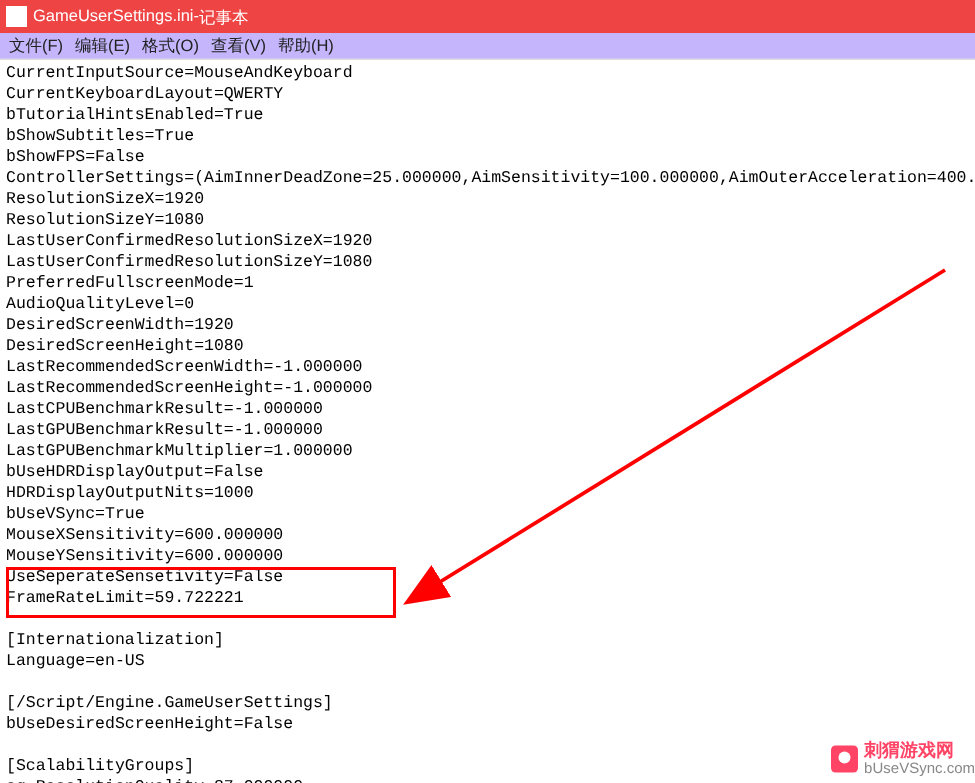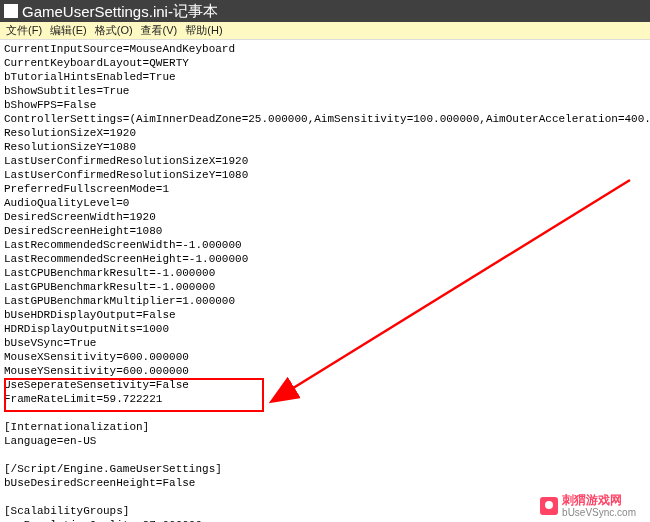--- a/index.html
+++ b/index.html
@@ -6,37 +6,37 @@
     body {
       width: 650px;
       height: 522px;
       font-family: "Microsoft YaHei", SimSun, Arial, sans-serif;
       background: #fff;
       position: relative;
       overflow: hidden;
     }
     .titlebar {
       height: 22px;
-      background: #404040;
+      background: #ef4444;
       display: flex;
       align-items: center;
       padding: 0 4px;
       color: #fff;
-      font-size: 15px;
+      font-size: 11px;
     }
     .title-icon {
       width: 14px;
       height: 14px;
       background: #fff;
       margin-right: 4px;
       display: inline-block;
     }
     .menubar {
       height: 18px;
-      background: #fef9c3;
+      background: #c4b5fd;
       border-bottom: 1px solid #ddd;
       display: flex;
       align-items: center;
       font-size: 11px;
       gap: 8px;
       padding: 0 6px;
       color: #222;
     }
     .menubar span { cursor: default; }
     .content {
@@ -57,21 +57,21 @@
       pointer-events: none;
     }
     .arrow-svg {
       position: absolute;
       left: 0;
       top: 0;
       pointer-events: none;
     }
     .watermark {
       position: absolute;
-      right: 14px;
+      right: 0;
       bottom: 4px;
       display: flex;
       align-items: center;
       gap: 4px;
       font-size: 10px;
       color: #888;
     }
     .watermark-icon {
       width: 18px;
       height: 18px;

